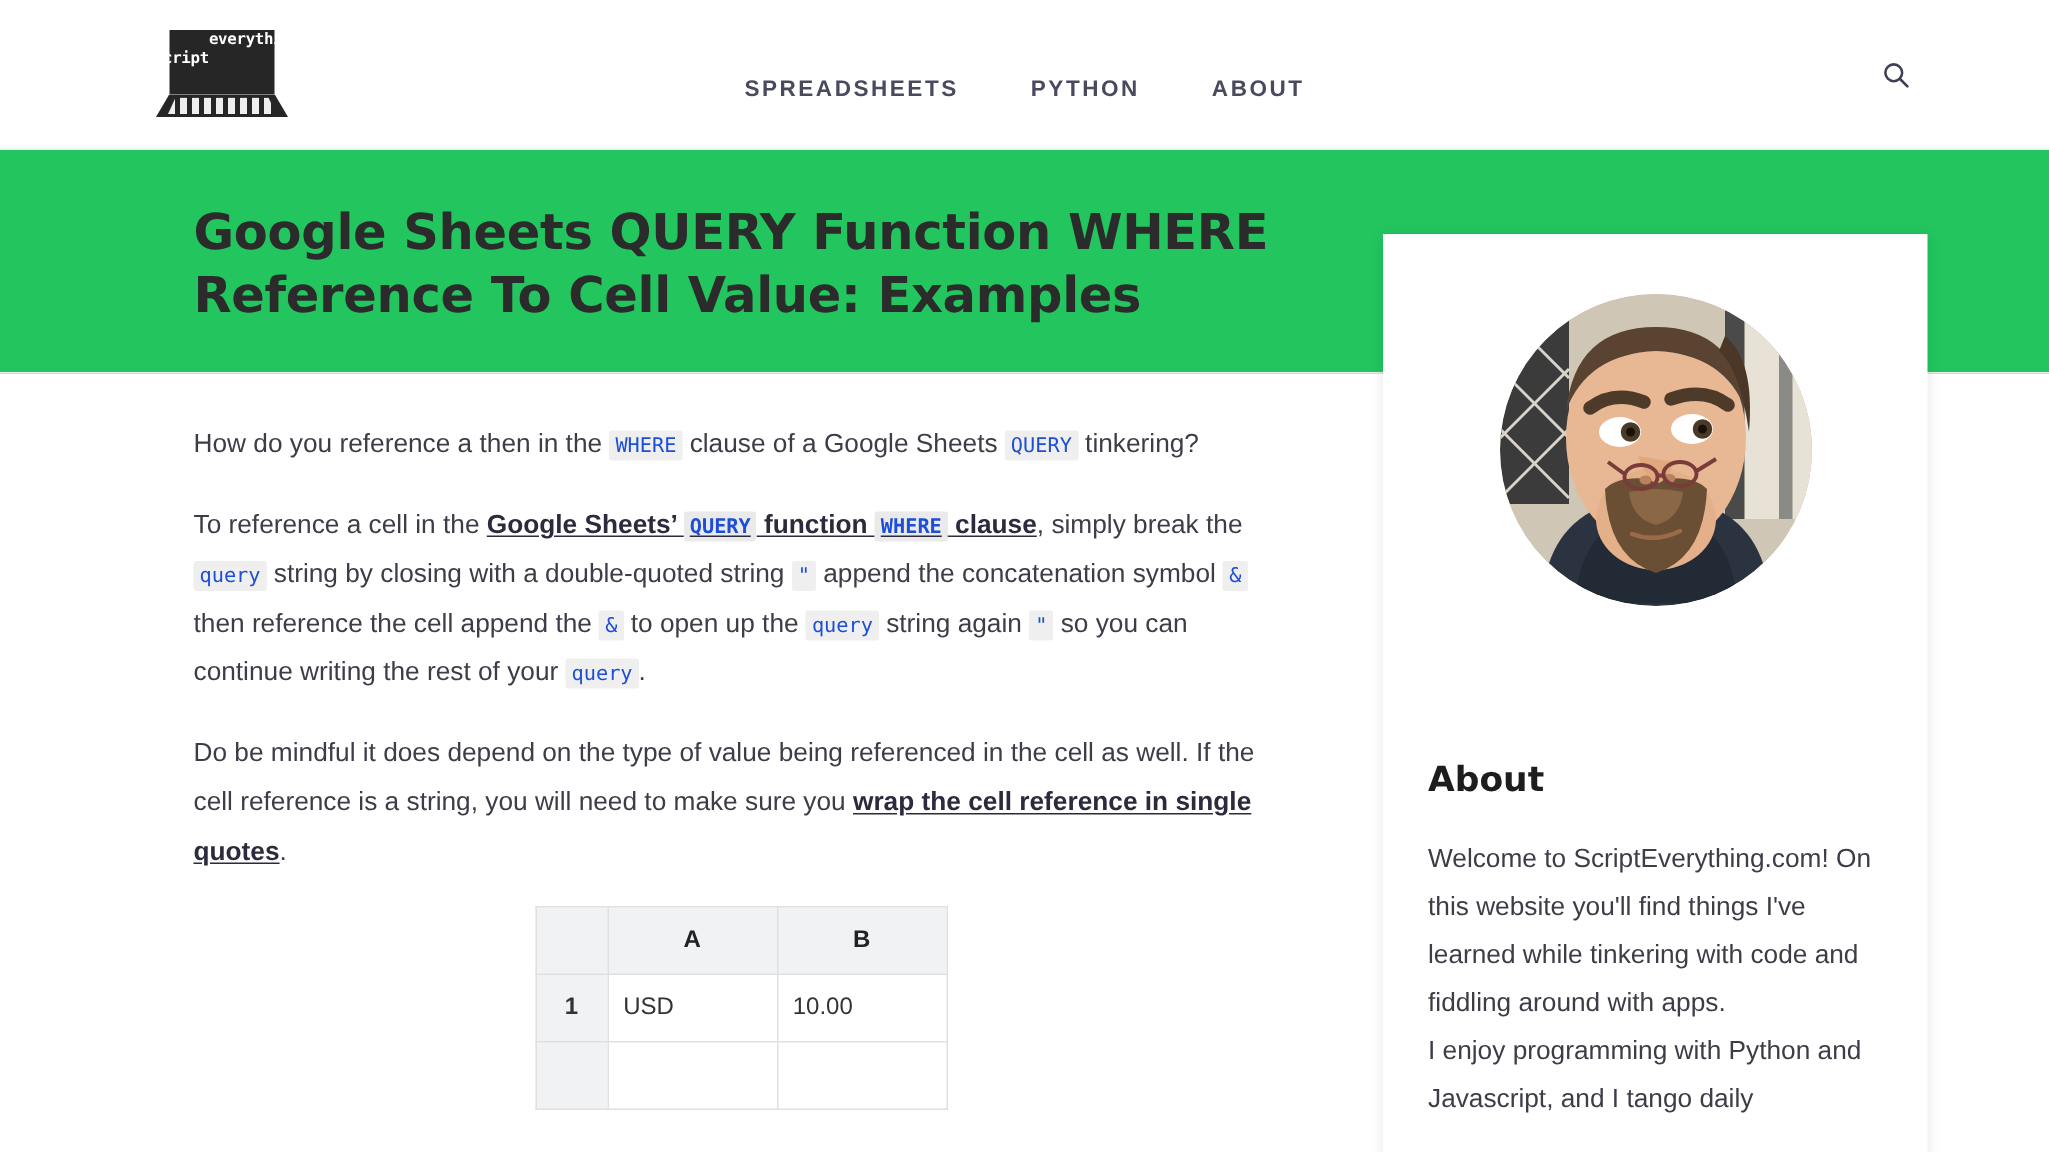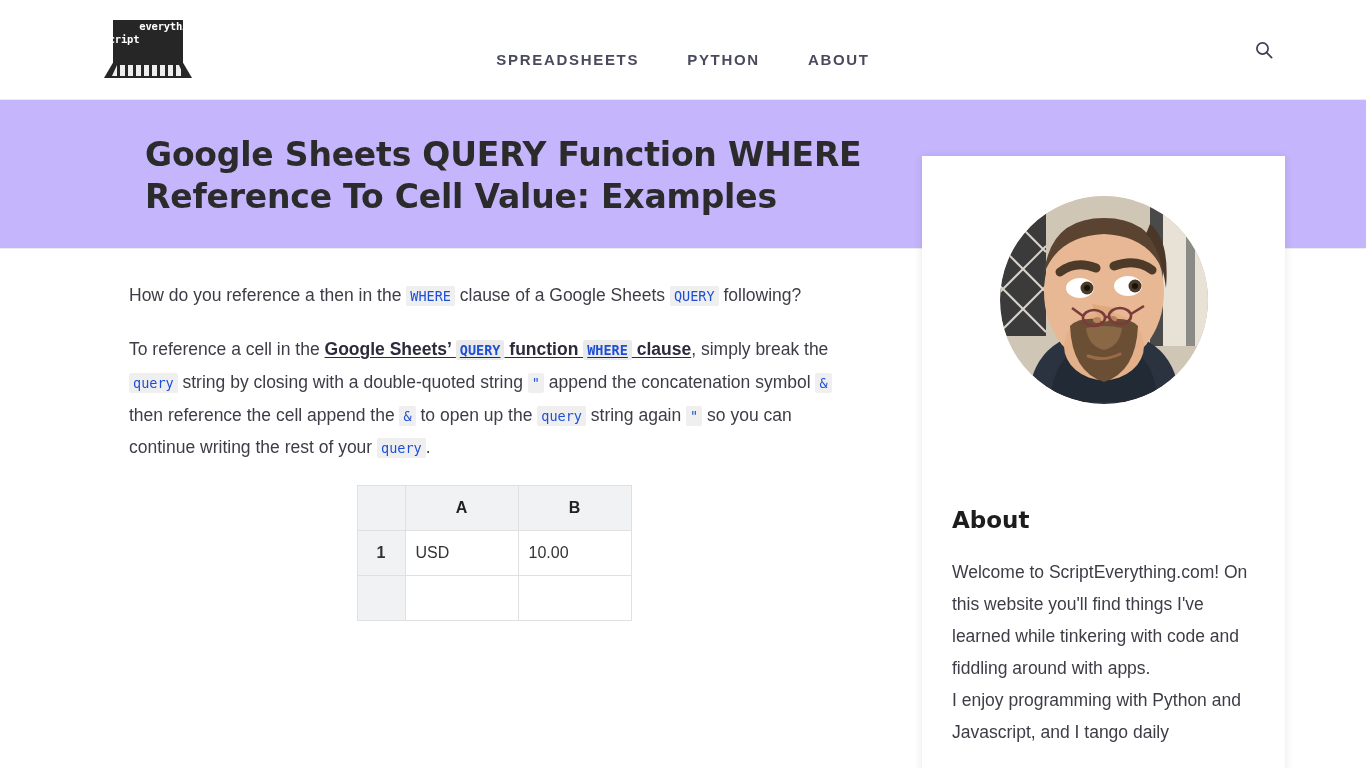--- a/index.html
+++ b/index.html
@@ -84,23 +84,23 @@
     top: 36px;
     width: 28px; height: 28px;
     display: flex;
     align-items: center;
     justify-content: center;
     cursor: pointer;
   }
 
   
   #title-band {
-    background: #c4b5fd;
+    background: #22c55e;
     border-bottom: 1px solid #ededed;
-    padding: 34px 0 30px 16px;
+    padding: 34px 0 30px 0;
   }
   #page-title {
     width: 1162px;
     margin: 0 auto;
     padding-left: 25px;
     font-family: "DejaVu Sans", sans-serif;
     font-size: 33px;
     font-weight: bold;
     line-height: 1.28;
     color: #2b2b2b;
@@ -239,24 +239,25 @@
 </header>
 
 <section id="title-band">
   <h1 id="page-title">Google Sheets QUERY Function WHERE Reference To Cell Value: Examples</h1>
 </section>
 
 <div id="page-wrap">
 
   <main id="content">
 
-    <p><span>How do you reference a then in the </span><code>WHERE</code><span> clause of a Google Sheets </span><code>QUERY</code><span> following?</span></p>
+    <p><span>How do you reference a then in the </span><code>WHERE</code><span> clause of a Google Sheets </span><code>QUERY</code><span> tinkering?</span></p>
 
     <p><span>To reference a cell in the </span><a href="#"><span>Google Sheets’ </span><code>QUERY</code><span> function </span><code>WHERE</code><span> clause</span></a><span>, simply break the </span><code>query</code><span> string by closing with a double-quoted string </span><code>"</code><span> append the concatenation symbol </span><code>&amp;</code><span> then reference the cell append the </span><code>&amp;</code><span> to open up the </span><code>query</code><span> string again </span><code>"</code><span> so you can continue writing the rest of your </span><code>query</code><span>.</span></p>
 
+    <p><span>Do be mindful it does depend on the type of value being referenced in the cell as well. If the cell reference is a string, you will need to make sure you </span><a href="#">wrap the cell reference in single quotes</a><span>.</span></p>
 
 
     <div id="sheet-table-wrap">
       <table class="sheet">
         <thead>
           <tr>
             <th class="corner"></th>
             <th class="col">A</th>
             <th class="col">B</th>
           </tr>

